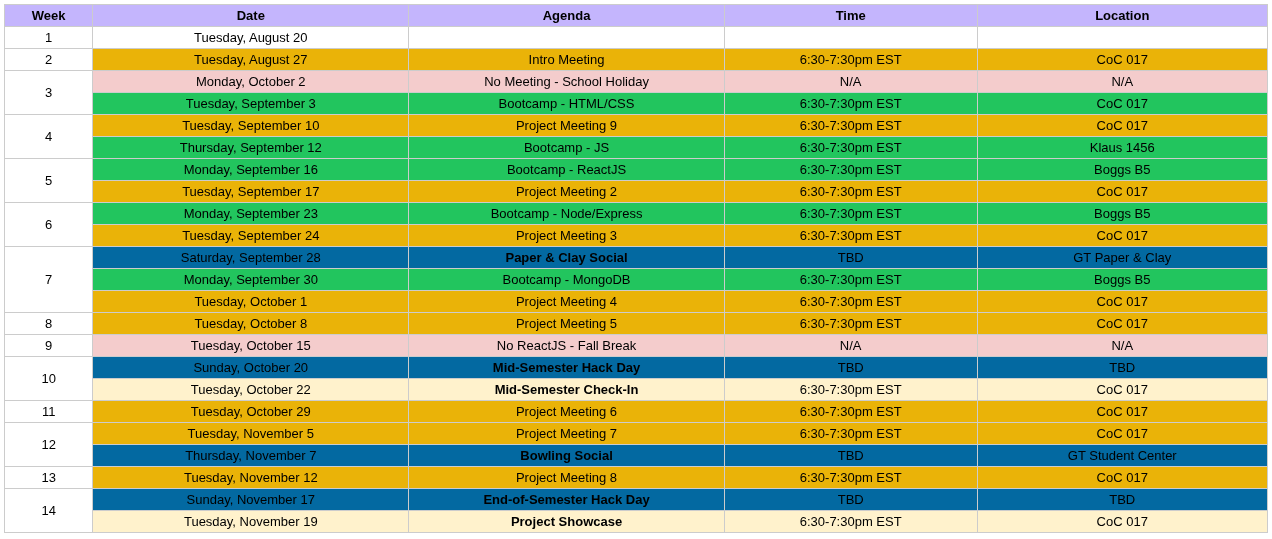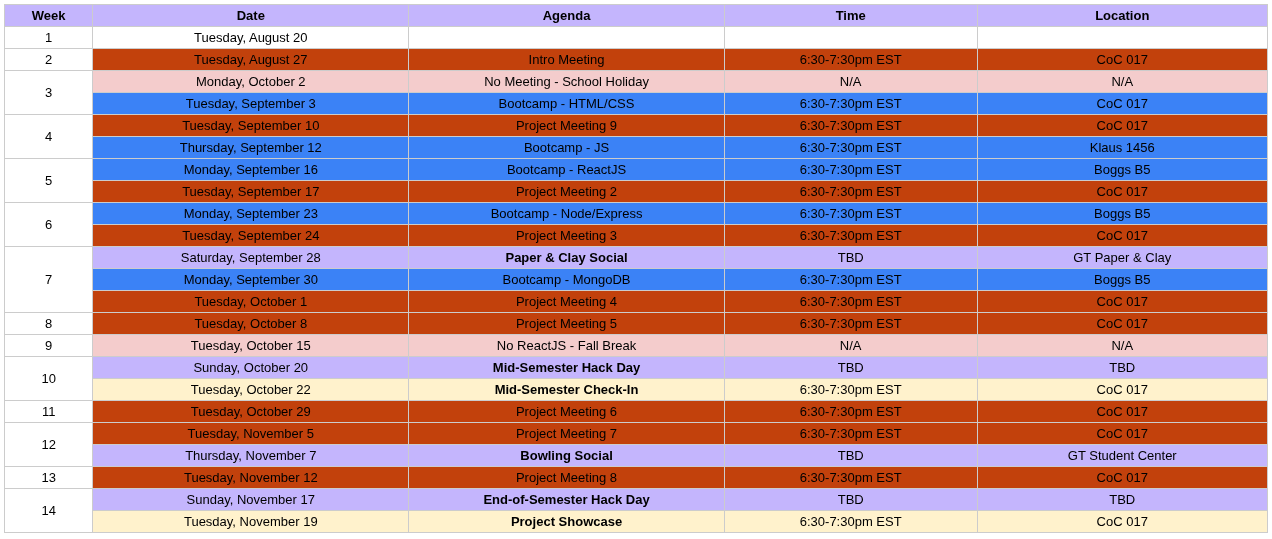--- a/index.html
+++ b/index.html
@@ -27,23 +27,23 @@
     font-weight: bold;
     background: #c4b5fd;
   }
   col.week { width: 7%; }
   col.date { width: 25%; }
   col.agenda { width: 25%; }
   col.time { width: 20%; }
   col.loc { width: 23%; }
 
   .c-none  { background: #ffffff; }
-  .c-green { background: #c2410c; }
-  .c-lgreen{ background: #c4b5fd; }
-  .c-blue  { background: #3b82f6; }
+  .c-green { background: #eab308; }
+  .c-lgreen{ background: #0369a1; }
+  .c-blue  { background: #22c55e; }
   .c-red   { background: #f4cccc; }
   .c-yellow{ background: #fff2cc; }
   .bold { font-weight: bold; }
 </style>
 </head>
 <body>
 
 <table>
   <colgroup>
     <col class="week">

